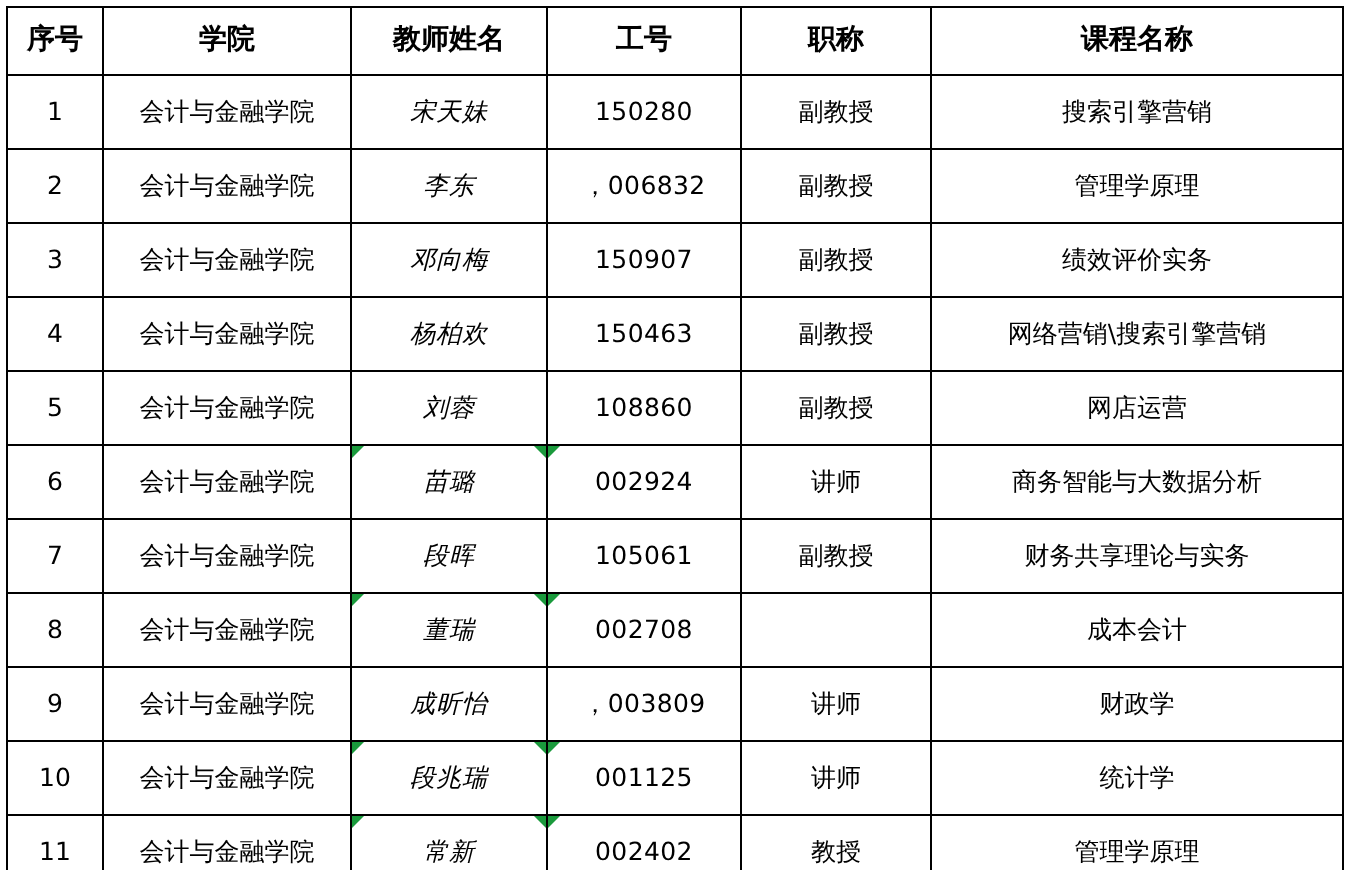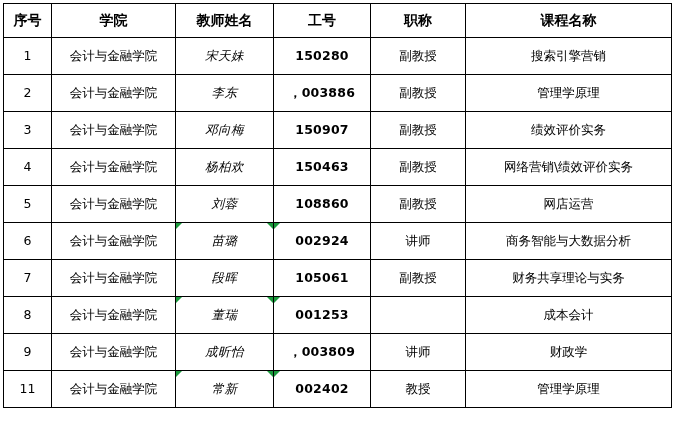--- a/index.html
+++ b/index.html
@@ -48,21 +48,21 @@
   
   col.c0 { width: 48px; }
   col.c1 { width: 124px; }
   col.c2 { width: 98px; }
   col.c3 { width: 97px; }
   col.c4 { width: 95px; }
   col.c5 { width: 206px; }
 
   .cell-seq { font-size: 12.5px; }
   .cell-name { letter-spacing: 0.5px; font-style: italic; }
-  .cell-id { letter-spacing: 0.2px; font-weight: bold; }
+  .cell-id { letter-spacing: 0.2px; }
 
   
   td.mark {
     position: relative;
     margin-top: 48px;
   }
   td.mark::before {
     content: "";
     position: absolute;
     top: 0;
@@ -108,39 +108,39 @@
           <td class="cell-college">会计与金融学院</td>
           <td class="cell-name">宋天妹</td>
           <td class="cell-id">150280</td>
           <td class="cell-title">副教授</td>
           <td class="cell-course">搜索引擎营销</td>
         </tr>
         <tr>
           <td class="cell-seq">2</td>
           <td class="cell-college">会计与金融学院</td>
           <td class="cell-name">李东</td>
-          <td class="cell-id">，003886</td>
+          <td class="cell-id">，006832</td>
           <td class="cell-title">副教授</td>
           <td class="cell-course">管理学原理</td>
         </tr>
         <tr>
           <td class="cell-seq">3</td>
           <td class="cell-college">会计与金融学院</td>
           <td class="cell-name">邓向梅</td>
           <td class="cell-id">150907</td>
           <td class="cell-title">副教授</td>
           <td class="cell-course">绩效评价实务</td>
         </tr>
         <tr>
           <td class="cell-seq">4</td>
           <td class="cell-college">会计与金融学院</td>
           <td class="cell-name">杨柏欢</td>
           <td class="cell-id">150463</td>
           <td class="cell-title">副教授</td>
-          <td class="cell-course">网络营销\绩效评价实务</td>
+          <td class="cell-course">网络营销\搜索引擎营销</td>
         </tr>
         <tr>
           <td class="cell-seq">5</td>
           <td class="cell-college">会计与金融学院</td>
           <td class="cell-name">刘蓉</td>
           <td class="cell-id">108860</td>
           <td class="cell-title">副教授</td>
           <td class="cell-course">网店运营</td>
         </tr>
         <tr>
@@ -156,31 +156,39 @@
           <td class="cell-college">会计与金融学院</td>
           <td class="cell-name">段晖</td>
           <td class="cell-id">105061</td>
           <td class="cell-title">副教授</td>
           <td class="cell-course">财务共享理论与实务</td>
         </tr>
         <tr>
           <td class="cell-seq">8</td>
           <td class="cell-college">会计与金融学院</td>
           <td class="cell-name mark markr">董瑞</td>
-          <td class="cell-id mark">001253</td>
+          <td class="cell-id mark">002708</td>
           <td class="cell-title"></td>
           <td class="cell-course">成本会计</td>
         </tr>
         <tr>
           <td class="cell-seq">9</td>
           <td class="cell-college">会计与金融学院</td>
           <td class="cell-name">成昕怡</td>
           <td class="cell-id">，003809</td>
           <td class="cell-title">讲师</td>
           <td class="cell-course">财政学</td>
+        </tr>
+        <tr>
+          <td class="cell-seq">10</td>
+          <td class="cell-college">会计与金融学院</td>
+          <td class="cell-name mark markr">段兆瑞</td>
+          <td class="cell-id mark">001125</td>
+          <td class="cell-title">讲师</td>
+          <td class="cell-course">统计学</td>
         </tr>
         <tr>
           <td class="cell-seq">11</td>
           <td class="cell-college">会计与金融学院</td>
           <td class="cell-name mark markr">常新</td>
           <td class="cell-id mark">002402</td>
           <td class="cell-title">教授</td>
           <td class="cell-course">管理学原理</td>
         </tr>
       </tbody>

